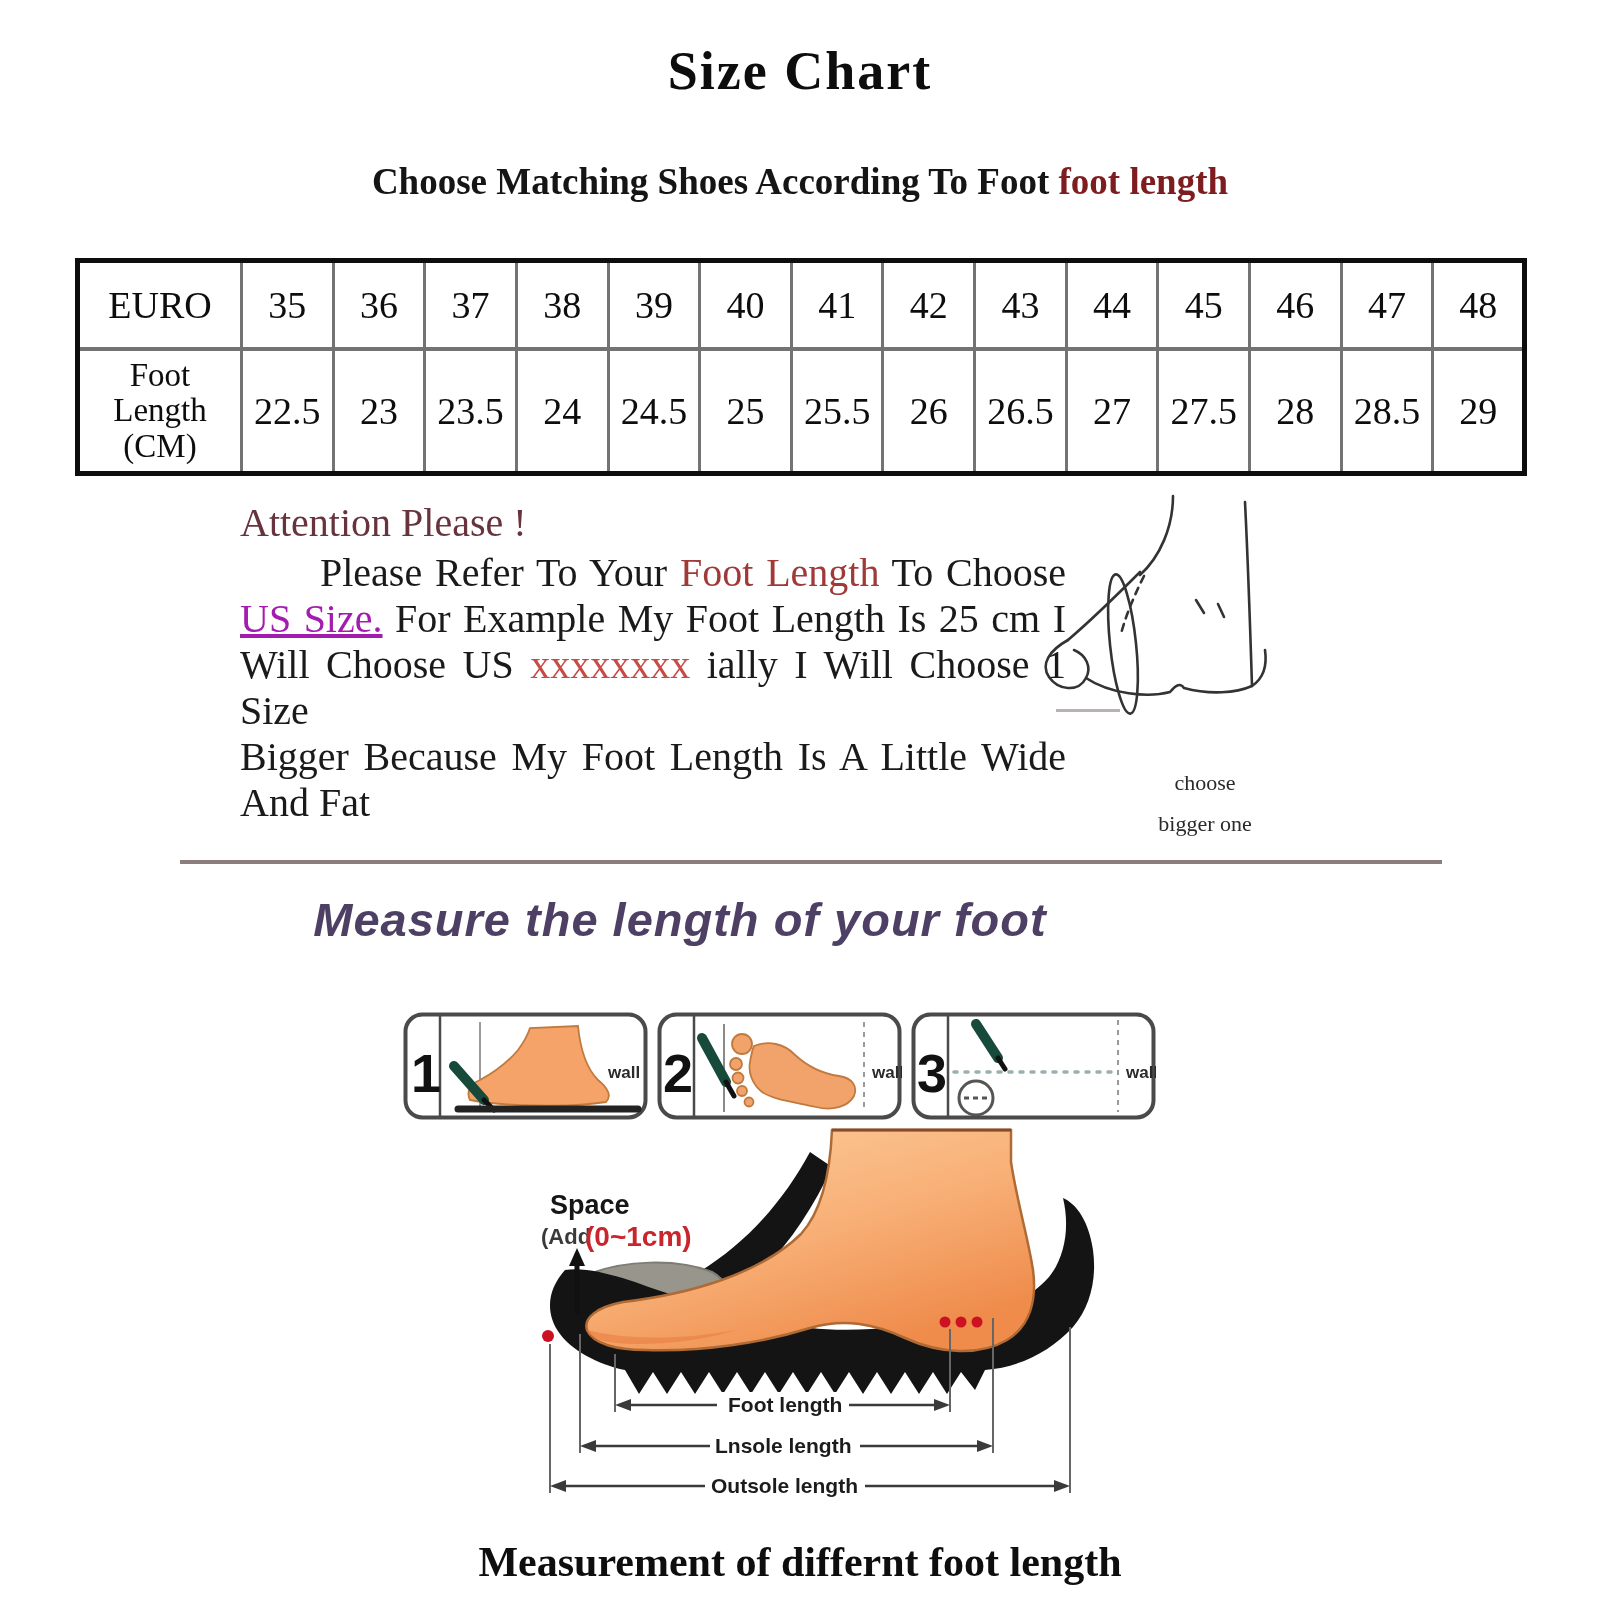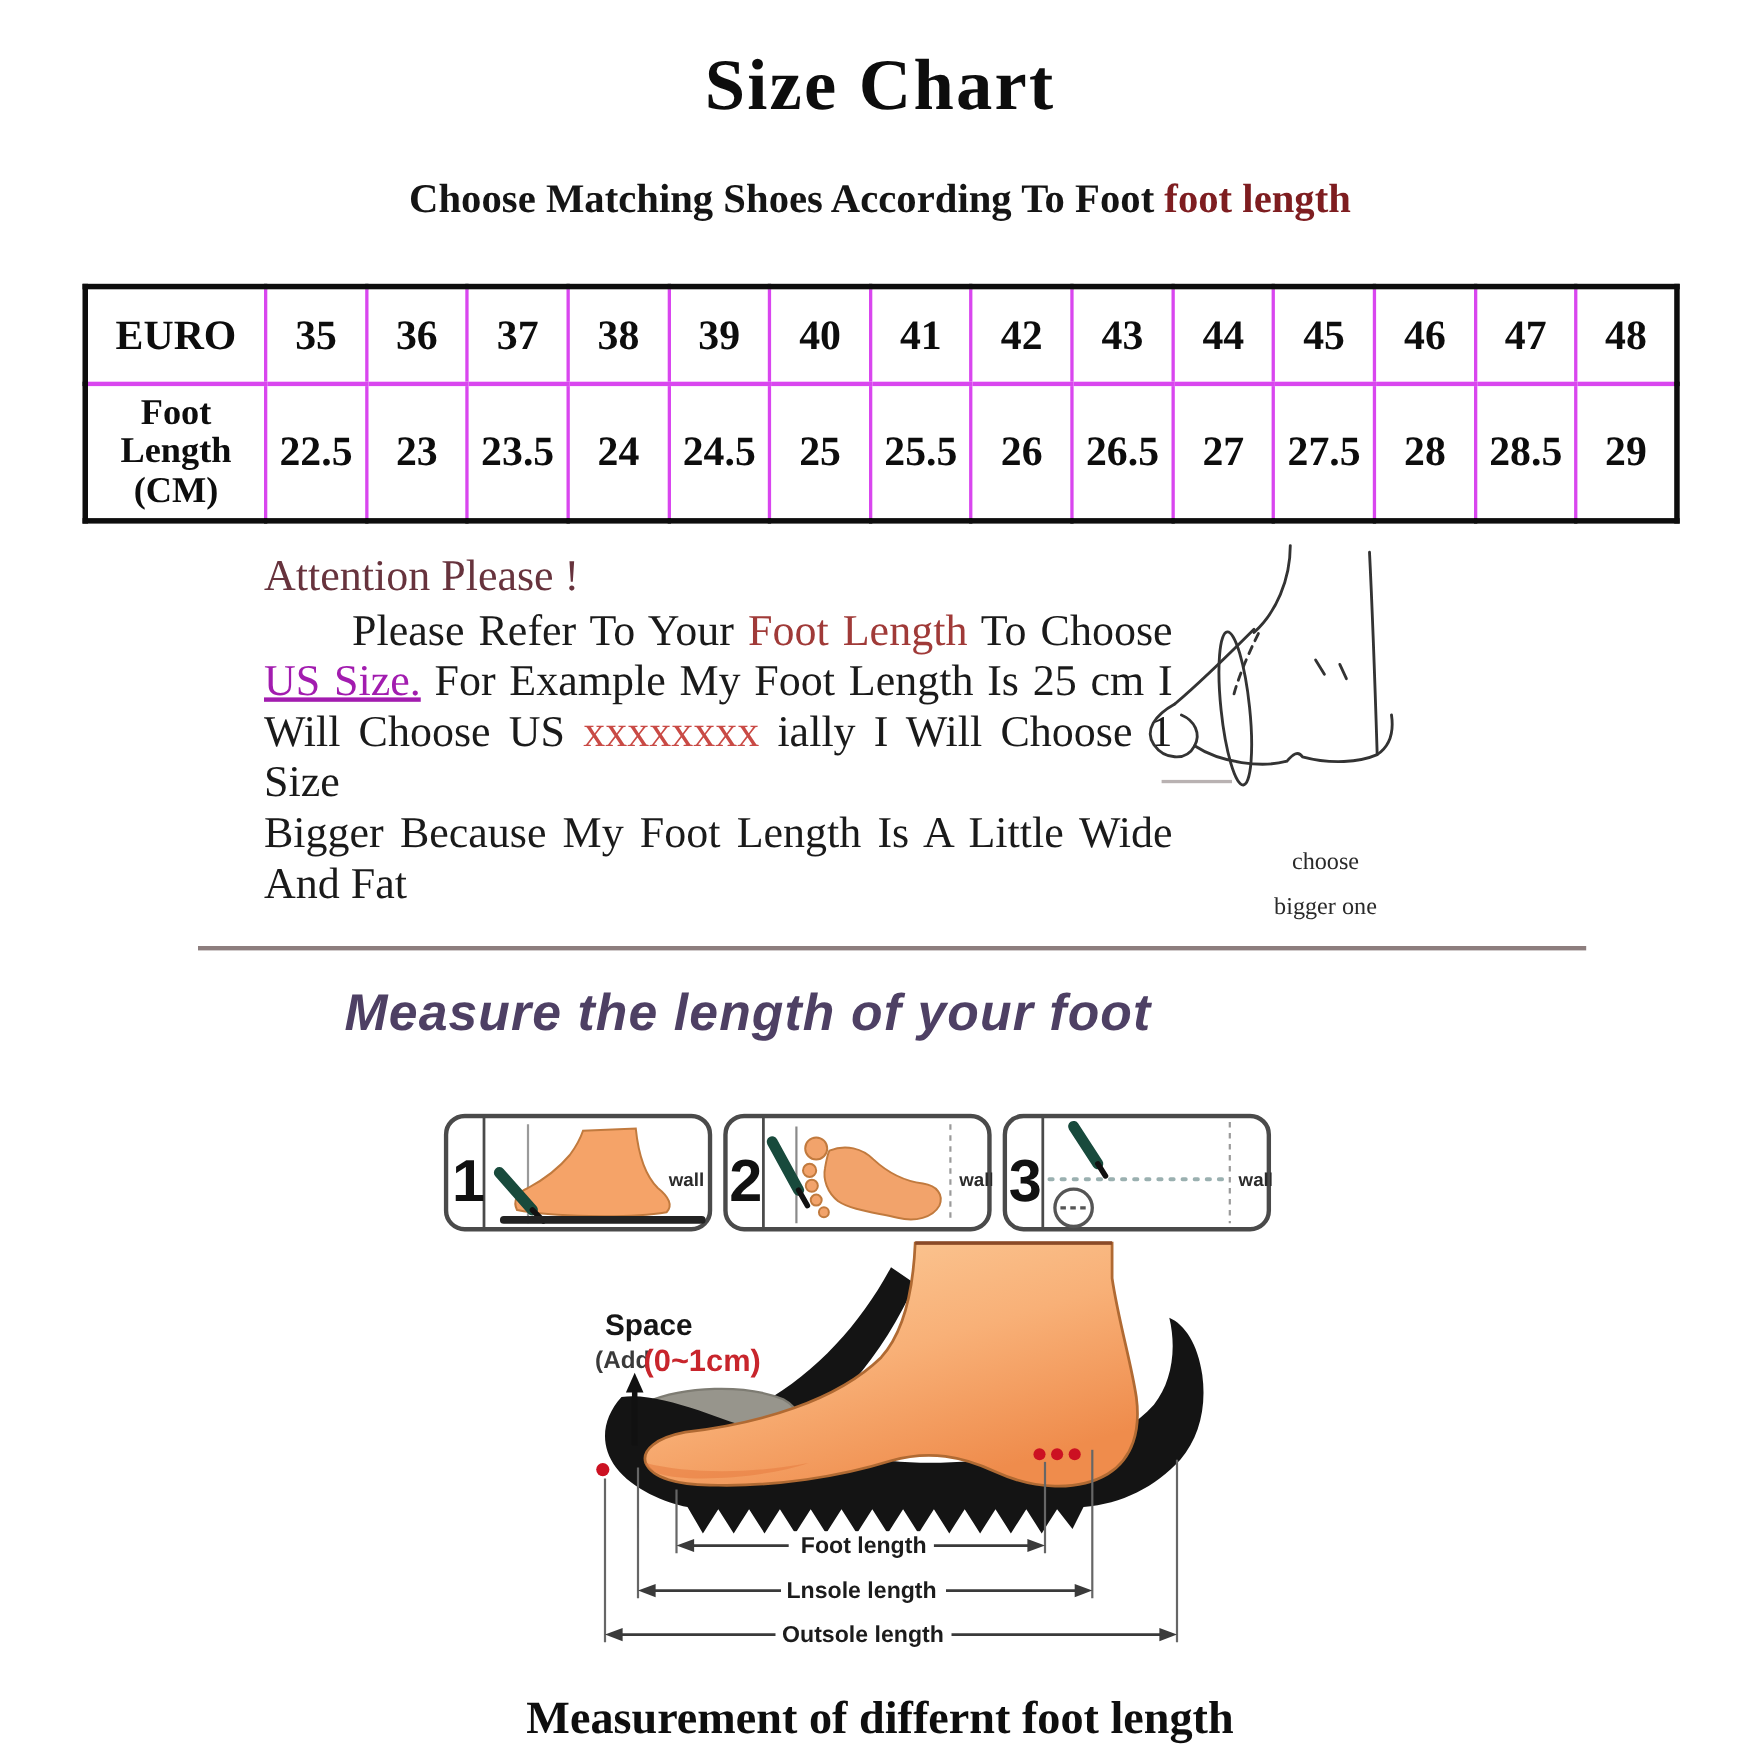--- a/index.html
+++ b/index.html
@@ -3,36 +3,36 @@
 <meta charset="utf-8">
 <style>
   html,body{margin:0;padding:0;}
   body{
     width:1600px;height:1600px;position:relative;background:#ffffff;
     font-family:"Liberation Serif",serif;color:#111;overflow:hidden;
   }
   
   .title{
     position:absolute;top:40px;left:0;width:1600px;text-align:center;
-    font-size:66px;font-weight:700;letter-spacing:2px;color:#0d0d0d;
+    font-size:54px;font-weight:700;letter-spacing:2px;color:#0d0d0d;
   }
   .subtitle{
     position:absolute;top:160px;left:0;width:1600px;text-align:center;
     font-size:37px;font-weight:700;color:#151515;
   }
   .subtitle .hl{color:#7e1d20;}
   
   table.sizes{
     position:absolute;left:75px;top:258px;width:1452px;table-layout:fixed;
     border-collapse:collapse;border:5px solid #0d0d0d;
     font-family:"Liberation Serif",serif;
   }
   table.sizes td{
-    border:3px solid #d946ef;text-align:center;vertical-align:middle;
-    font-size:38px;font-weight:700;padding:0;color:#0d0d0d;
+    border:3px solid #737373;text-align:center;vertical-align:middle;
+    font-size:38px;font-weight:400;padding:0;color:#0d0d0d;
   }
   table.sizes tr.r1 td{height:84px;border-bottom-width:4px;}
   table.sizes tr.r2 td{height:120px;}
   td.rowlabel{font-size:35px;}
   td.rowlabel.multi{white-space:pre-line;line-height:1.08;font-size:33px;}
   col.c0{width:164px;}
   
   .attention{
     position:absolute;left:240px;top:500px;width:826px;
     font-size:40px;line-height:46px;color:#1a1a1a;

